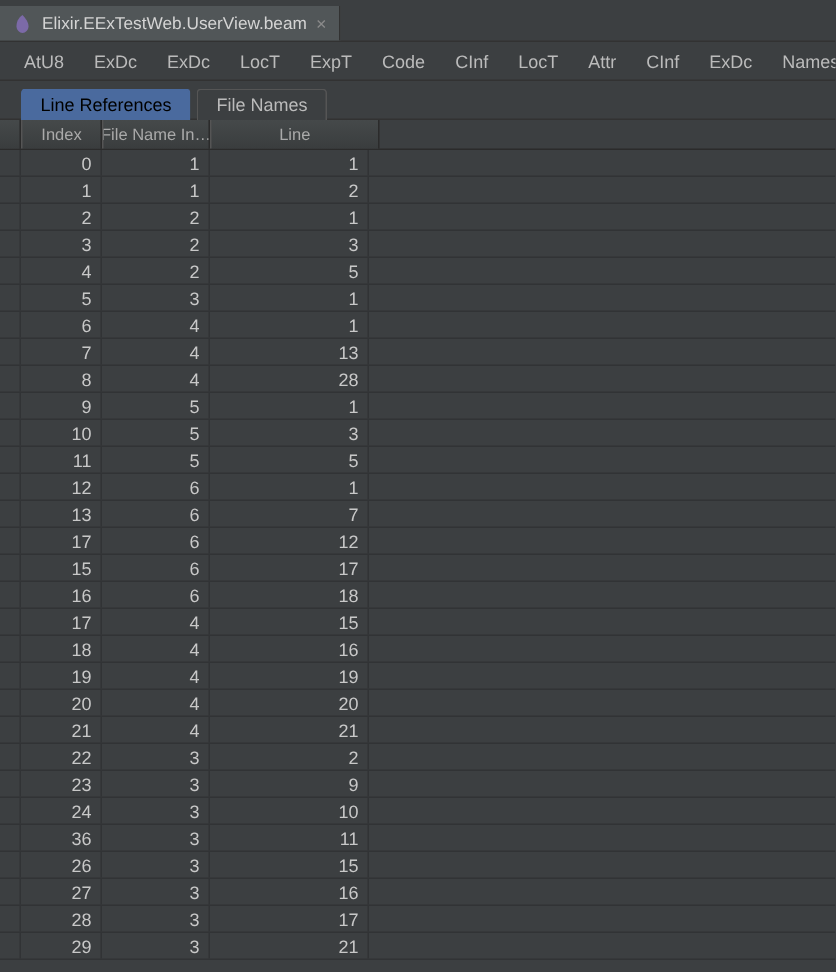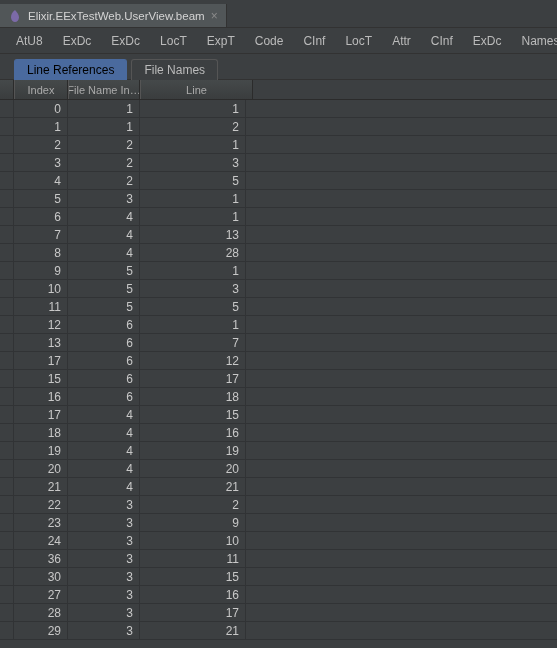--- a/index.html
+++ b/index.html
@@ -343,21 +343,21 @@
         <div class="cell lin">10</div>
       </div>
       <div class="row">
         <div class="cell empty"></div>
         <div class="cell idx">36</div>
         <div class="cell fni">3</div>
         <div class="cell lin">11</div>
       </div>
       <div class="row">
         <div class="cell empty"></div>
-        <div class="cell idx">30</div>
+        <div class="cell idx">26</div>
         <div class="cell fni">3</div>
         <div class="cell lin">15</div>
       </div>
       <div class="row">
         <div class="cell empty"></div>
         <div class="cell idx">27</div>
         <div class="cell fni">3</div>
         <div class="cell lin">16</div>
       </div>
       <div class="row">

